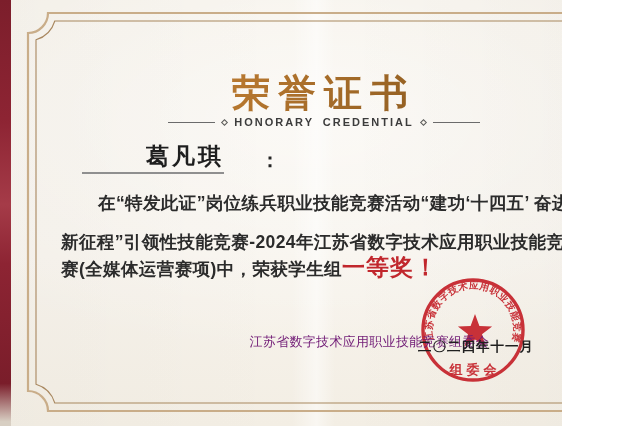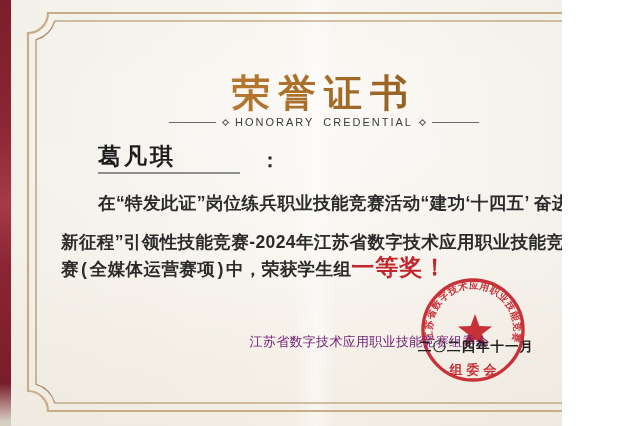--- a/index.html
+++ b/index.html
@@ -59,47 +59,47 @@
     position: absolute; left: 0; top: 116px; width: 648px;
     display: flex; align-items: center; justify-content: center; gap: 7px;
     z-index: 2;
   }
   .sline { width: 47px; height: 1px; background: #6b6b6b; }
   .sdiamond {
     width: 5px; height: 5px; border: 1px solid #5a5a5a;
     transform: rotate(45deg); background: #f6f2ea;
   }
   .subtitle {
-    font-size: 11px; font-weight: normal; letter-spacing: 2px; color: #3c3c3c;
+    font-size: 11px; font-weight: bold; letter-spacing: 2px; color: #3c3c3c;
     word-spacing: 4px;
   }
 
   .name-wrap {
-    position: absolute; left: 98px; top: 141px; width: 142px; height: 33px;
-    text-align: left; border-bottom: 2px solid #8f8f8f;
+    position: absolute; left: 82px; top: 141px; width: 142px; height: 33px;
+    text-align: right; border-bottom: 2px solid #8f8f8f;
     z-index: 2;
   }
   .name {
     font-size: 23px; font-weight: bold; color: #1e1e1e; letter-spacing: 3px;
   }
   .colon {
     position: absolute; left: 260px; top: 147px;
     font-size: 20px; font-weight: bold; color: #242424;
     z-index: 2;
   }
 
   .body-line {
     position: absolute;
     font-size: 17.5px; font-weight: 700; color: #2b2b2b;
     letter-spacing: 0.4px; white-space: nowrap;
     z-index: 2;
   }
   .l1 { left: 98px;  top: 191px; }
   .l2 { left: 61px;  top: 230px; }
-  .l3 { left: 61px;  top: 252px; font-family: Liberation Mono, monospace; }
+  .l3 { left: 61px;  top: 252px; }
   .l4 { left: 98px;  top: 287px; }
   .award {
     font-size: 23px; font-weight: bold; color: #c1272d; letter-spacing: 1px;
   }
 
   .issuer {
     position: absolute; right: 73px; top: 333px;
     font-size: 13px; font-weight: 400; color: #701a75; letter-spacing: 0.3px;
     white-space: nowrap; z-index: 3;
   }

